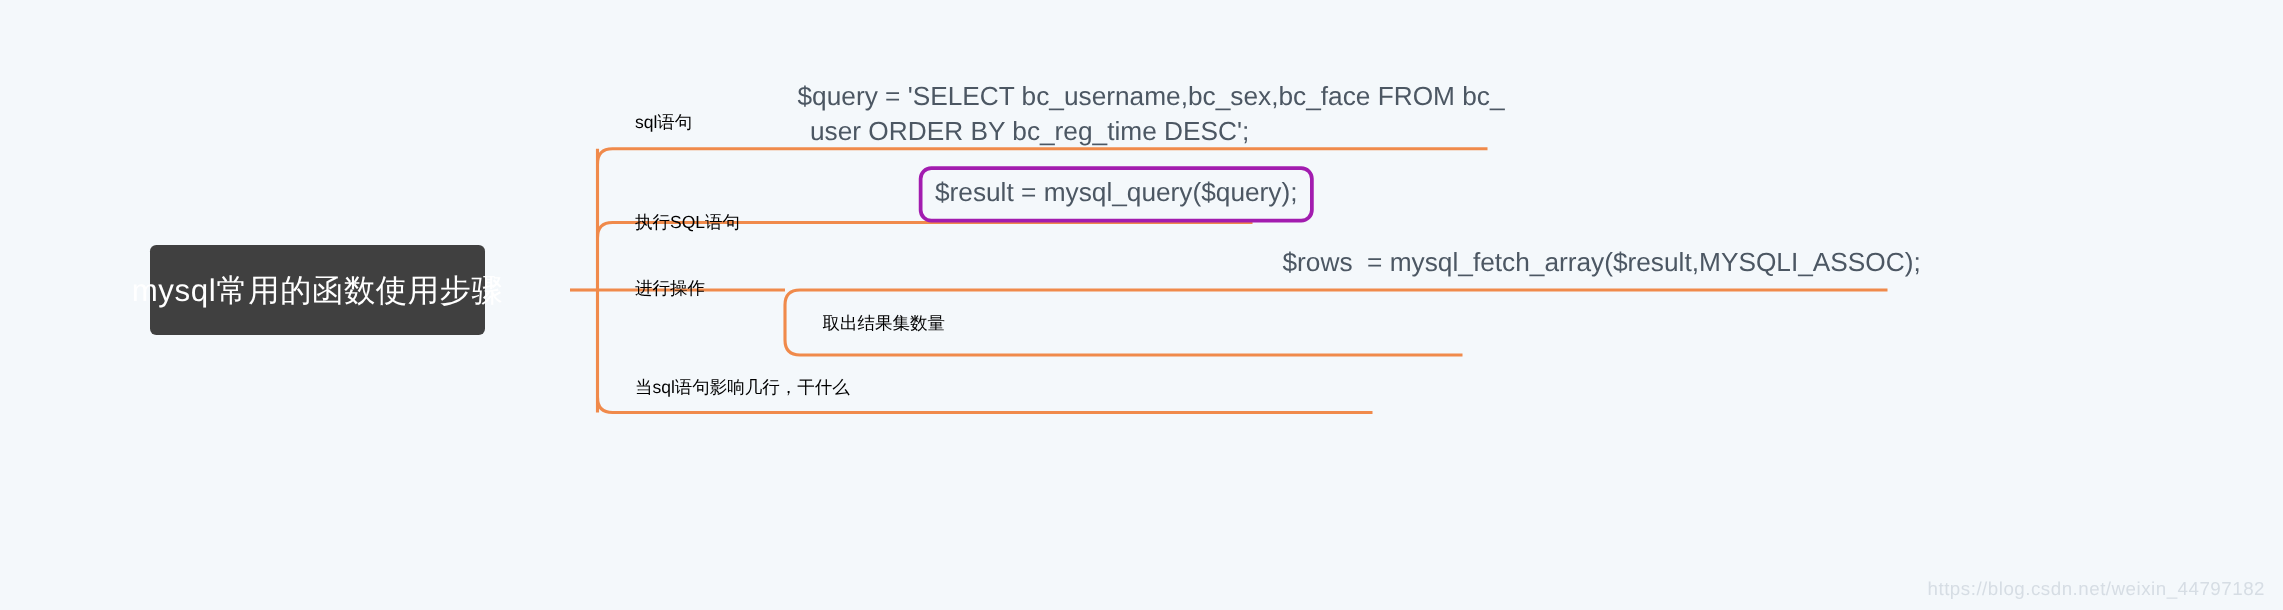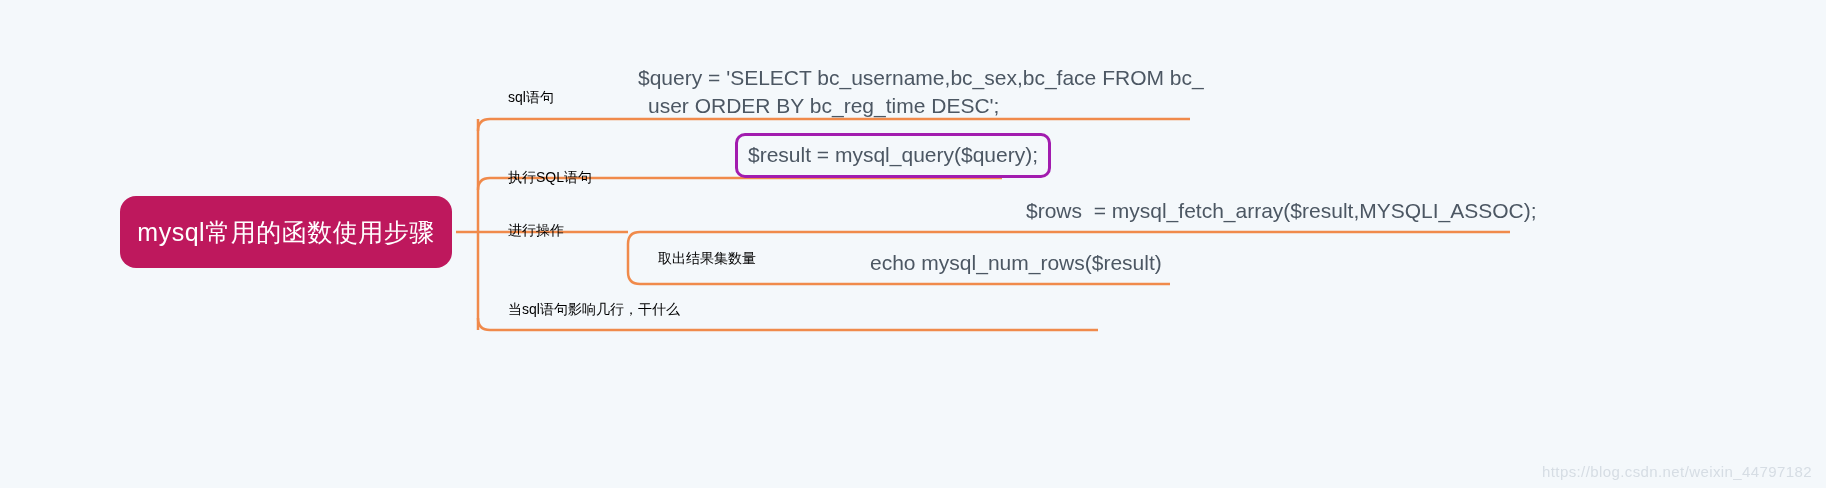--- a/index.html
+++ b/index.html
@@ -32,24 +32,24 @@
   }
   .node {
     position: absolute;
     white-space: pre;
     color: #4a5560;
   }
   
   .root-node {
     left: 120px;
     top: 196px;
-    width: 332px;
+    width: 268px;
     height: 72px;
-    background: #be185d;
-    border-radius: 16px;
+    background: #404040;
+    border-radius: 5px;
     box-sizing: border-box;
     display: flex;
     align-items: center;
     justify-content: center;
     color: #ffffff;
     font-size: 25px;
     letter-spacing: 0.5px;
   }
   .branch-label {
     font-size: 14px;
@@ -126,19 +126,18 @@
   <div class="node branch-label" style="left:508px; top:144px;margin-top:24px;">执行SQL语句</div>
   <div class="hl-box">
     <span class="leaf-text">$result = mysql_query($query);</span>
   </div>
 
   <div class="node branch-label" style="left:508px; top:221px;">进行操作</div>
 
   <div class="node branch-label" style="left:658px; top:249px;">取出结果集数量</div>
 
   <div class="node leaf-text" style="left:1026px; top:197px;">$rows  = mysql_fetch_array($result,MYSQLI_ASSOC);</div>
-  <div class="node leaf-text" style="left:870px; top:249px;">echo mysql_num_rows($result)</div>
 
   <div class="node branch-label" style="left:508px; top:300px;">当sql语句影响几行，干什么</div>
 
   <div class="watermark">https://blog.csdn.net/weixin_44797182</div>
 
 </div>
 
 </body></html>

